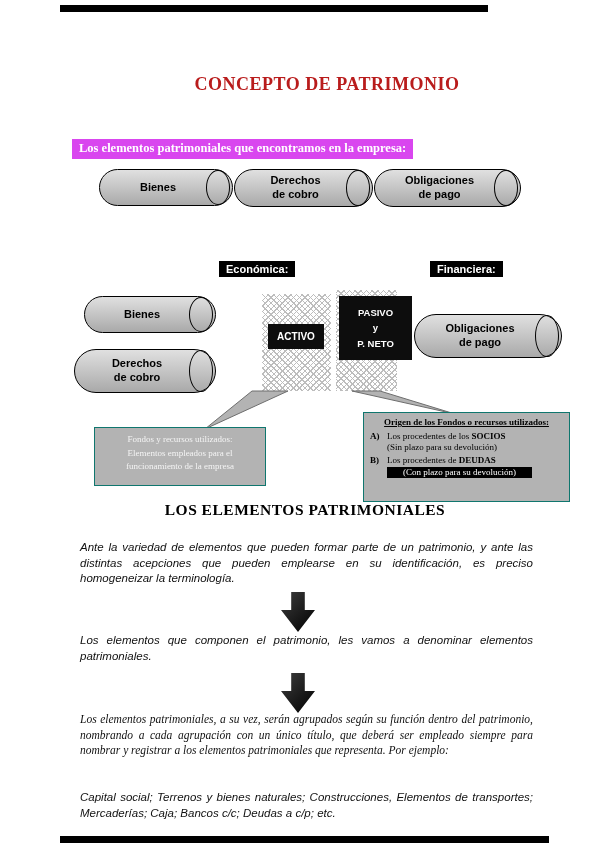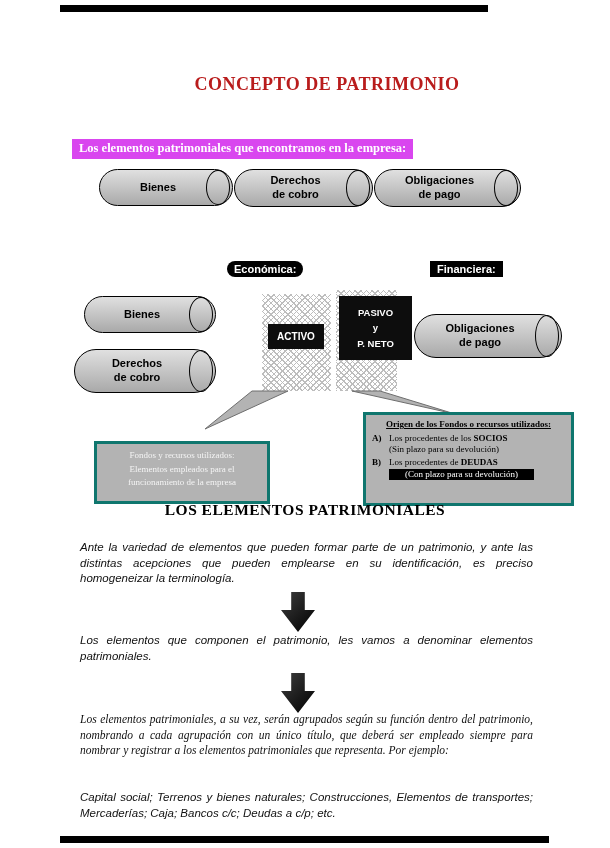--- a/index.html
+++ b/index.html
@@ -19,22 +19,22 @@
   .cyl .lbl{font-weight:bold;font-size:11px;line-height:1.25;text-align:center;
     white-space:pre-line;padding-right:16px;color:#000;}
   .dim-label{position:absolute;background:#000;color:#fff;font-weight:bold;font-size:11px;padding:2px 7px;white-space:nowrap;}
   .hatch{position:absolute;background-color:#fff;
     background-image:repeating-linear-gradient(45deg,#bdbdbd 0,#bdbdbd 1px,transparent 1px,transparent 4px),
                      repeating-linear-gradient(-45deg,#bdbdbd 0,#bdbdbd 1px,transparent 1px,transparent 4px);}
   .blackbox{position:absolute;background:#0d0d0d;color:#fff;font-weight:bold;
     display:flex;align-items:center;justify-content:center;text-align:center;}
   .blackbox.col{flex-direction:column;}
   .tails{position:absolute;left:0;top:0;pointer-events:none;}
-  .callout{position:absolute;background:#b3b3b3;border:3px solid #0f766e;font-family:"Liberation Serif",serif;}
-  .callout-left{text-align:center;color:#f4f4f4;font-size:9px;line-height:1.5;padding-top:5px;margin-top:14px;}
+  .callout{position:absolute;background:#b3b3b3;border:1px solid #0f766e;font-family:"Liberation Serif",serif;}
+  .callout-left{text-align:center;color:#f4f4f4;font-size:9px;line-height:1.5;padding-top:5px;}
   .callout-right{font-size:9px;line-height:1.3;color:#000;padding:4px 6px;}
   .co-title{text-align:center;text-decoration:underline;margin-bottom:2px;font-weight:bold;}
   .co-row{display:flex;gap:5px;margin-top:1px;}
   .co-lab{font-weight:bold;flex:0 0 12px;}
   .inv{background:#000;color:#fff;padding:0 16px;display:inline-block;}
   .block-arrow{position:absolute;width:34px;height:40px;
     background:linear-gradient(135deg,#3d3d3d,#000);
     clip-path:polygon(30% 0,70% 0,70% 45%,100% 45%,50% 100%,0 45%,30% 45%);}
   .para{position:absolute;left:80px;width:453px;font-style:italic;font-size:11.5px;
     line-height:15.5px;text-align:justify;color:#101010;}
@@ -58,21 +58,21 @@
   <div class="cyl" style="left:234px;top:169px;width:137px;height:36px;">
     <span class="lbl">Derechos
 de cobro</span>
   </div>
   <div class="cyl" style="left:374px;top:169px;width:145px;height:36px;">
     <span class="lbl">Obligaciones
 de pago</span>
   </div>
 
 
-  <div class="dim-label" style="left:227px;top:261px;border-radius:8px;">Económica:</div>
+  <div class="dim-label" style="left:219px;top:261px;">Económica:</div>
   <div class="dim-label" style="left:394px;top:261px;margin-left:36px;">Financiera:</div>
 
   <div class="cyl" style="left:84px;top:296px;width:130px;height:35px;">
     <span class="lbl">Bienes</span>
   </div>
   <div class="cyl" style="left:74px;top:349px;width:140px;height:42px;">
     <span class="lbl">Derechos
 de cobro</span>
   </div>
 

